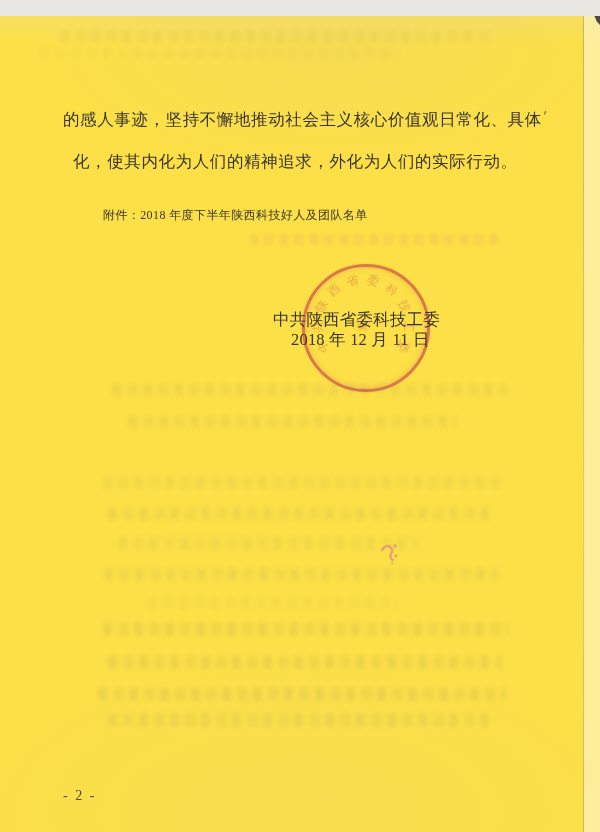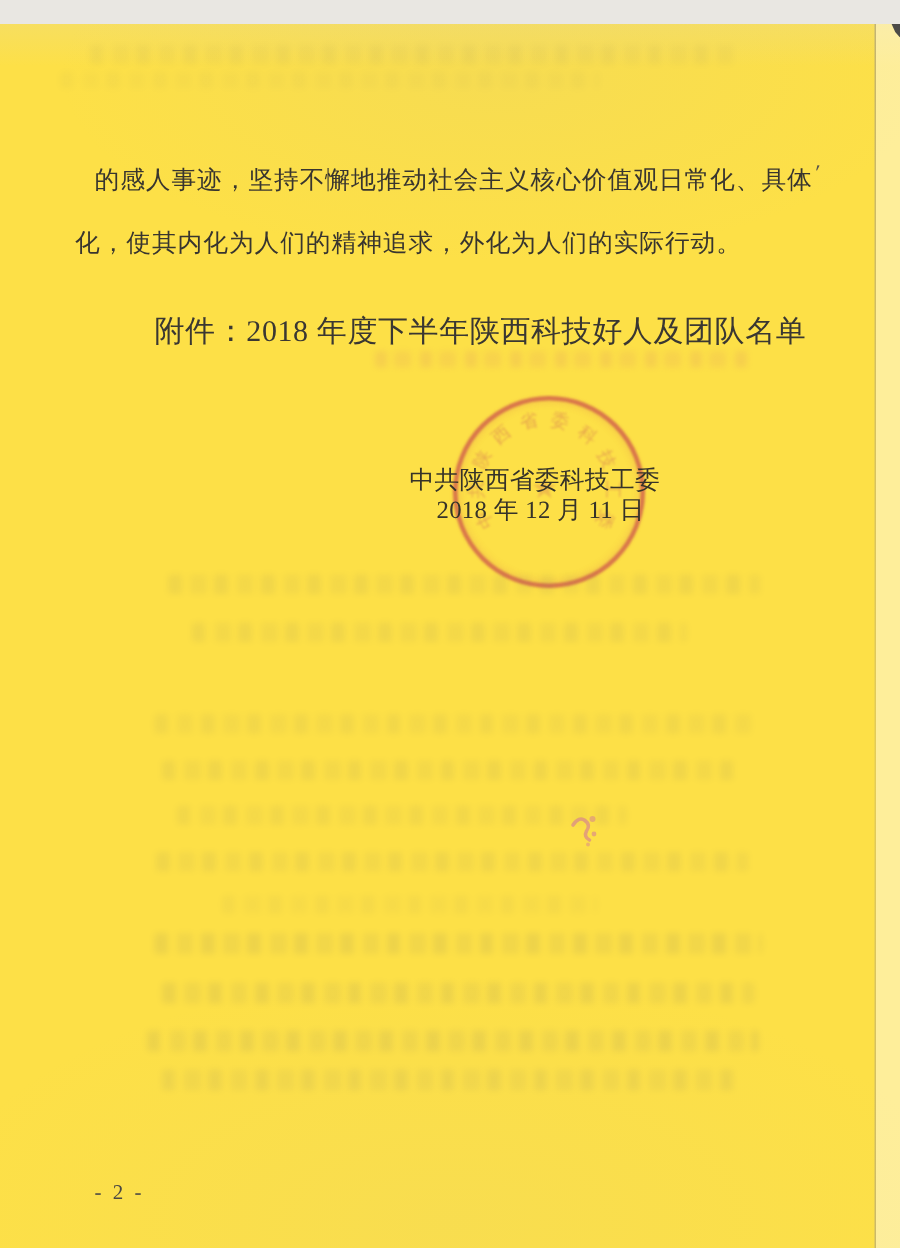--- a/index.html
+++ b/index.html
@@ -15,21 +15,21 @@
   
   .page::before{
     content:"";position:absolute;inset:0;pointer-events:none;
     background:
       radial-gradient(ellipse 420px 180px at 55% 4%, rgba(190,186,178,0.10), transparent 70%),
       radial-gradient(ellipse 500px 240px at 50% 96%, rgba(190,186,178,0.08), transparent 70%),
       linear-gradient(180deg, rgba(220,216,208,0.18) 0, transparent 28px);
   }
   .txt{position:absolute;white-space:pre;}
   .body-line{font-size:16.5px;letter-spacing:0.6px;color:#38352f;}
-  .attach{font-size:20px;letter-spacing:0.4px;color:#3a3732;}
+  .attach{font-size:12px;letter-spacing:0.4px;color:#3a3732;}
   .sig{font-size:16.5px;letter-spacing:0.2px;color:#363329;}
   .pagenum{font-size:14px;letter-spacing:2px;color:#4a4844;}
   .tick{font-size:15px;color:#55524c;transform:rotate(8deg);}
 
   
   .seal{
     position:absolute;left:302px;top:248px;width:122px;height:122px;
     border:3.5px solid rgba(203,76,76,0.70);
     border-radius:50%;
     filter:blur(0.6px);
@@ -75,21 +75,21 @@
 </head>
 <body>
 
 <div class="page">
 
   <div class="ghost" style="left:60px;top:14px;width:430px;height:13px;opacity:0.10;"></div>
   <div class="ghost" style="left:40px;top:32px;width:360px;height:11px;opacity:0.07;"></div>
 
   <div class="txt body-line" style="left:63px;top:93px;">的感人事迹，坚持不懈地推动社会主义核心价值观日常化、具体</div>
   <div class="txt tick" style="left:543px;top:92px;">′</div>
-  <div class="txt body-line" style="left:50px;top:135px;">化，使其内化为人们的精神追求，外化为人们的实际行动。</div>
+  <div class="txt body-line" style="left:73px;top:135px;">化，使其内化为人们的精神追求，外化为人们的实际行动。</div>
 
   <div class="txt attach" style="left:103px;top:191px;">附件：2018 年度下半年陕西科技好人及团队名单</div>
 
   <div class="ghost red" style="left:250px;top:218px;width:250px;height:11px;opacity:0.22;"></div>
 
   <div class="seal"></div>
   <div class="seal-inner" id="seal-arc">
       <span style="transform: translate(-50%, -50%) rotate(-118deg) translateY(-45px);">中</span>
       <span style="transform: translate(-50%, -50%) rotate(-91.7778deg) translateY(-45px);">共</span>
       <span style="transform: translate(-50%, -50%) rotate(-65.5556deg) translateY(-45px);">陕</span>

